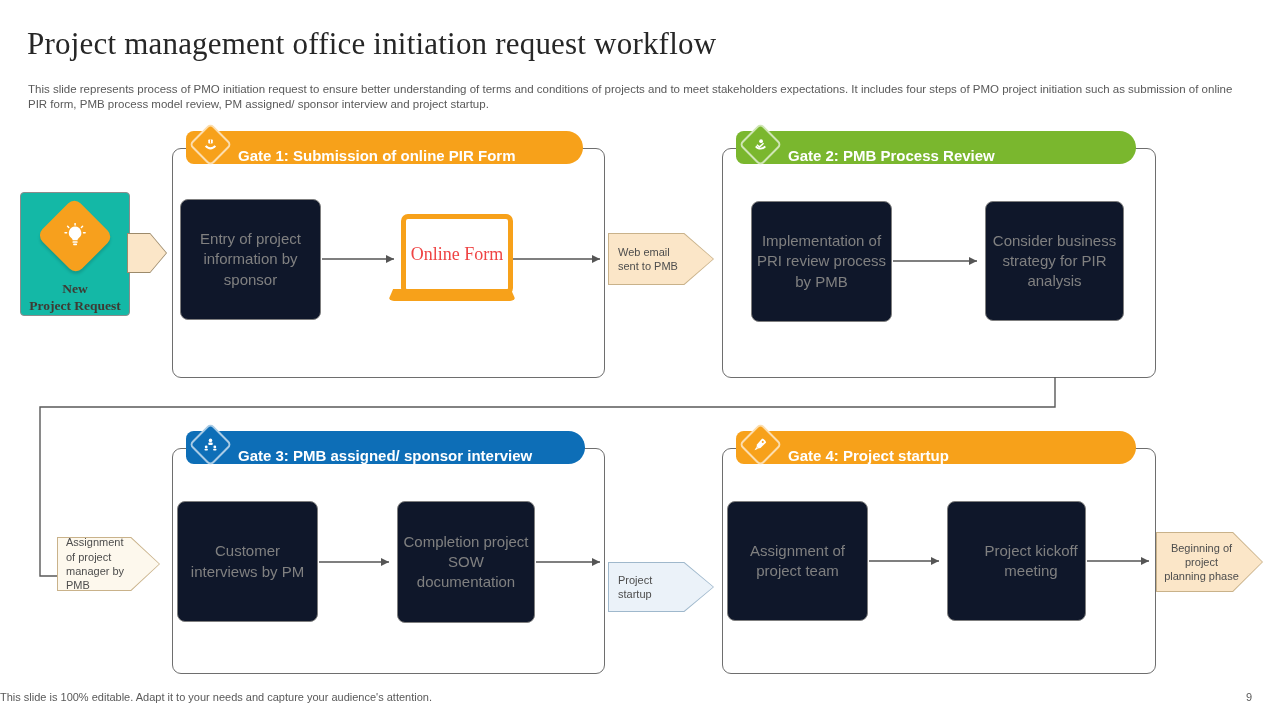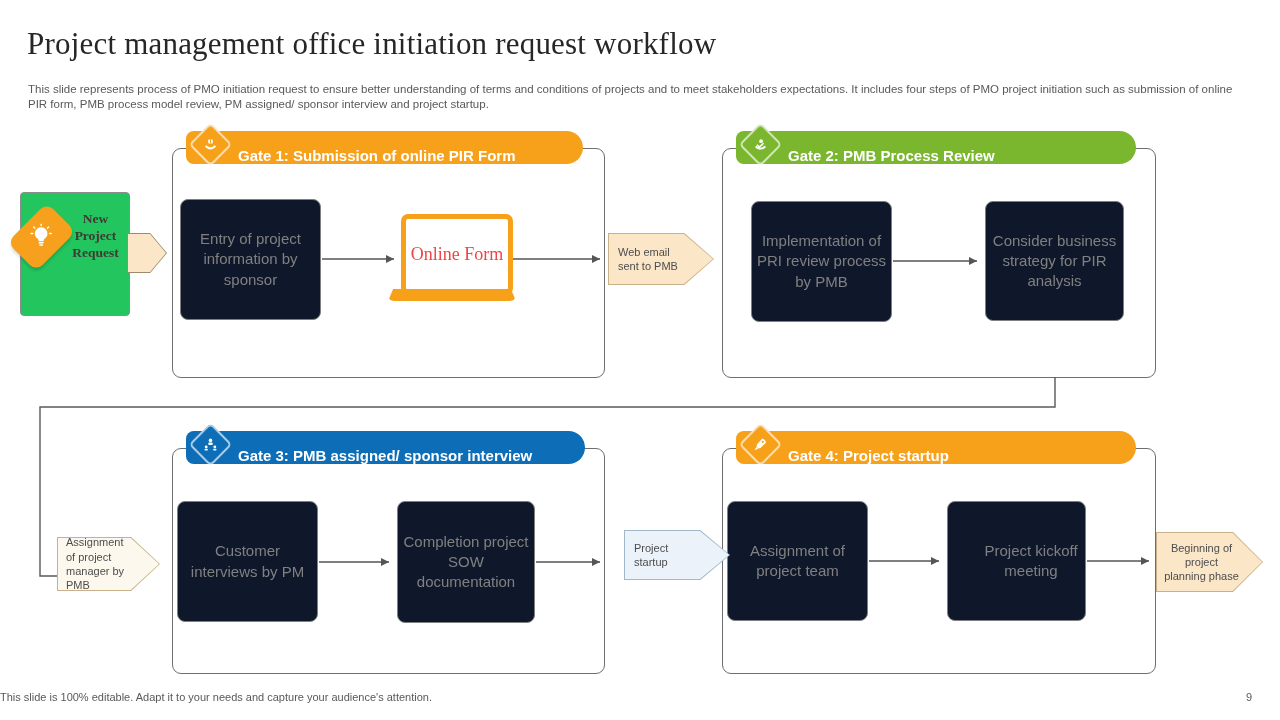--- a/index.html
+++ b/index.html
@@ -52,22 +52,22 @@
     font-family:"Liberation Serif",serif;font-size:18px;color:#ef4444;
   }
   .laptop-base{
     background:#F7A11A;z-index:2;
     clip-path:polygon(4% 0,96% 0,100% 100%,0 100%);
     border-radius:0 0 6px 6px;
   }
 
   
   .start-box{
-    background:#22c55e;border:1px solid #8c8c8c;border-radius:4px;z-index:2;
-    display:flex;flex-direction:row;
+    background:#14b8a6;border:1px solid #8c8c8c;border-radius:4px;z-index:2;
+    display:flex;flex-direction:column;align-items:center;
   }
   .start-diamond{
     margin-top:16px;width:56px;height:56px;background:#F7A01D;border-radius:9px;
     transform:rotate(45deg);display:flex;align-items:center;justify-content:center;
     box-shadow:2px 2px 3px rgba(0,0,0,.15);
   }
   .start-diamond svg{transform:rotate(-45deg);}
   .start-label{
     margin-top:18px;text-align:center;
     font-family:"Liberation Serif",serif;font-weight:bold;font-size:13.5px;
@@ -221,21 +221,21 @@
     <span>Web email sent to PMB</span>
   </div>
 </div>
 
 <div class="abs pent pent-outer" style="left:57px;top:537px;width:103px;height:54px;background:#c9b28a;">
   <div class="pent pent-inner" style="background:#FDF8ED;padding-left:8px;padding-right:24px;">
     <span>Assignment of project manager by PMB</span>
   </div>
 </div>
 
-<div class="abs pent pent-outer" style="left:608px;top:530px;width:106px;height:50px;background:#9fb8cc;margin-left:16px;">
+<div class="abs pent pent-outer" style="left:608px;top:562px;width:106px;height:50px;background:#9fb8cc;">
   <div class="pent pent-inner" style="background:#EBF2F9;padding-left:9px;padding-right:26px;">
     <span>Project startup</span>
   </div>
 </div>
 
 <div class="abs pent pent-outer" style="left:1156px;top:532px;width:107px;height:60px;background:#c9b28a;">
   <div class="pent pent-inner" style="background:#FBE6C8;padding-left:6px;padding-right:22px;justify-content:center;text-align:center;">
     <span>Beginning of project planning phase</span>
   </div>
 </div>

